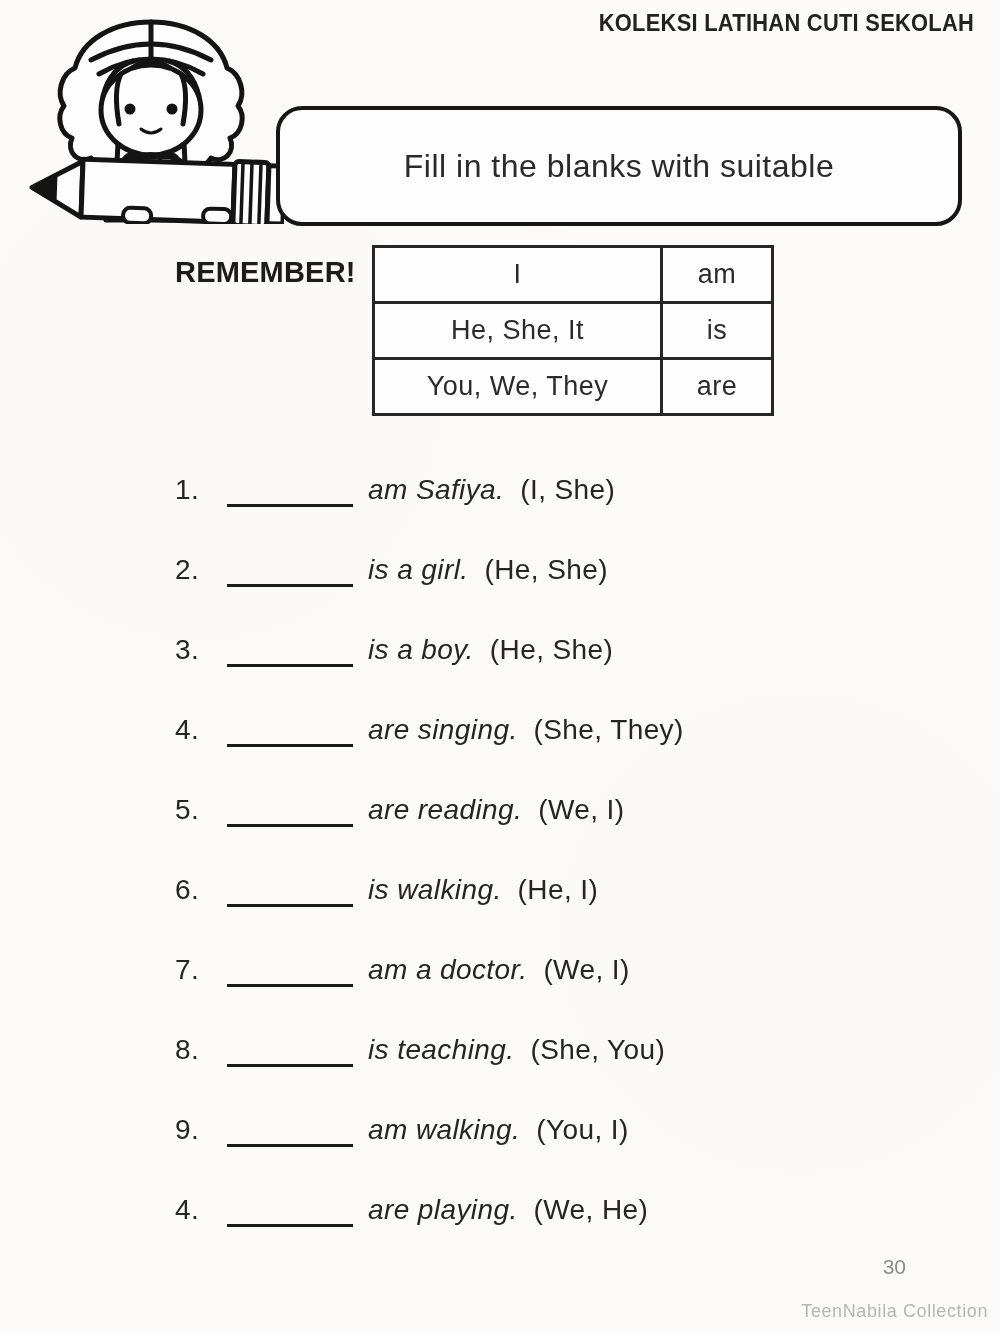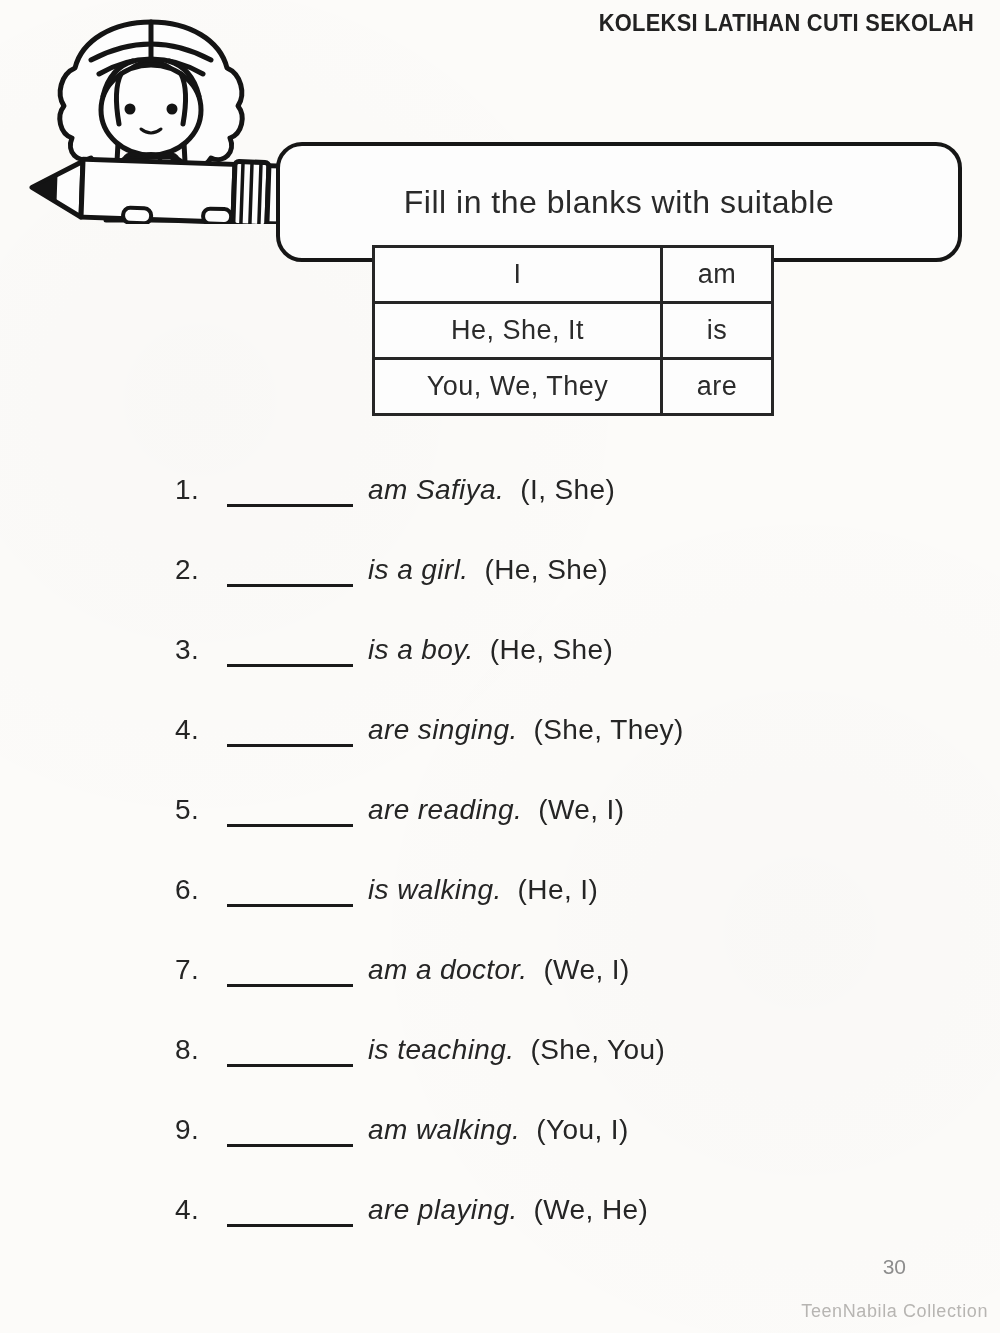--- a/index.html
+++ b/index.html
@@ -20,21 +20,20 @@
     font-size:23px;font-weight:800;letter-spacing:.3px;
     color:#222;transform:scaleX(.95);transform-origin:right top;
     white-space:nowrap;
   }
   .illustration{position:absolute;left:18px;top:12px;width:266px;height:212px;}
   .title-box{
     position:absolute;left:276px;top:106px;width:678px;height:112px;
     background:#fdfdfd;border:4px solid #161616;border-radius:26px;
     display:flex;flex-direction:row;align-items:center;justify-content:center;
     line-height:1.32;
-    margin-top:36px;
   }
   .title-box .tline{font-size:32px;color:#2a2a2a;letter-spacing:.5px;}
   .remember{
     position:absolute;left:175px;top:256px;
     font-size:29px;font-weight:700;color:#1c1c1c;letter-spacing:.2px;
   }
   table.remember-table{
     position:absolute;left:372px;top:245px;
     border-collapse:collapse;background:#fdfdfd;
   }
@@ -125,20 +124,21 @@
         <rect class="fw" style="stroke-width:4" x="106" y="194" width="28" height="15" rx="7"></rect>
         <rect class="fw" style="stroke-width:4" x="186" y="192" width="28" height="15" rx="7"></rect>
       </g>
     </svg>
   </div>
 
   <div class="title-box">
     <div class="tline">Fill in the blanks with suitable</div>
   </div>
 
+  <div class="remember">REMEMBER!</div>
 
   <table class="remember-table">
     <tbody>
       <tr>
         <td class="subject-cell">I</td>
         <td class="verb-cell">am</td>
       </tr>
       <tr>
         <td class="subject-cell">He, She, It</td>
         <td class="verb-cell">is</td>

